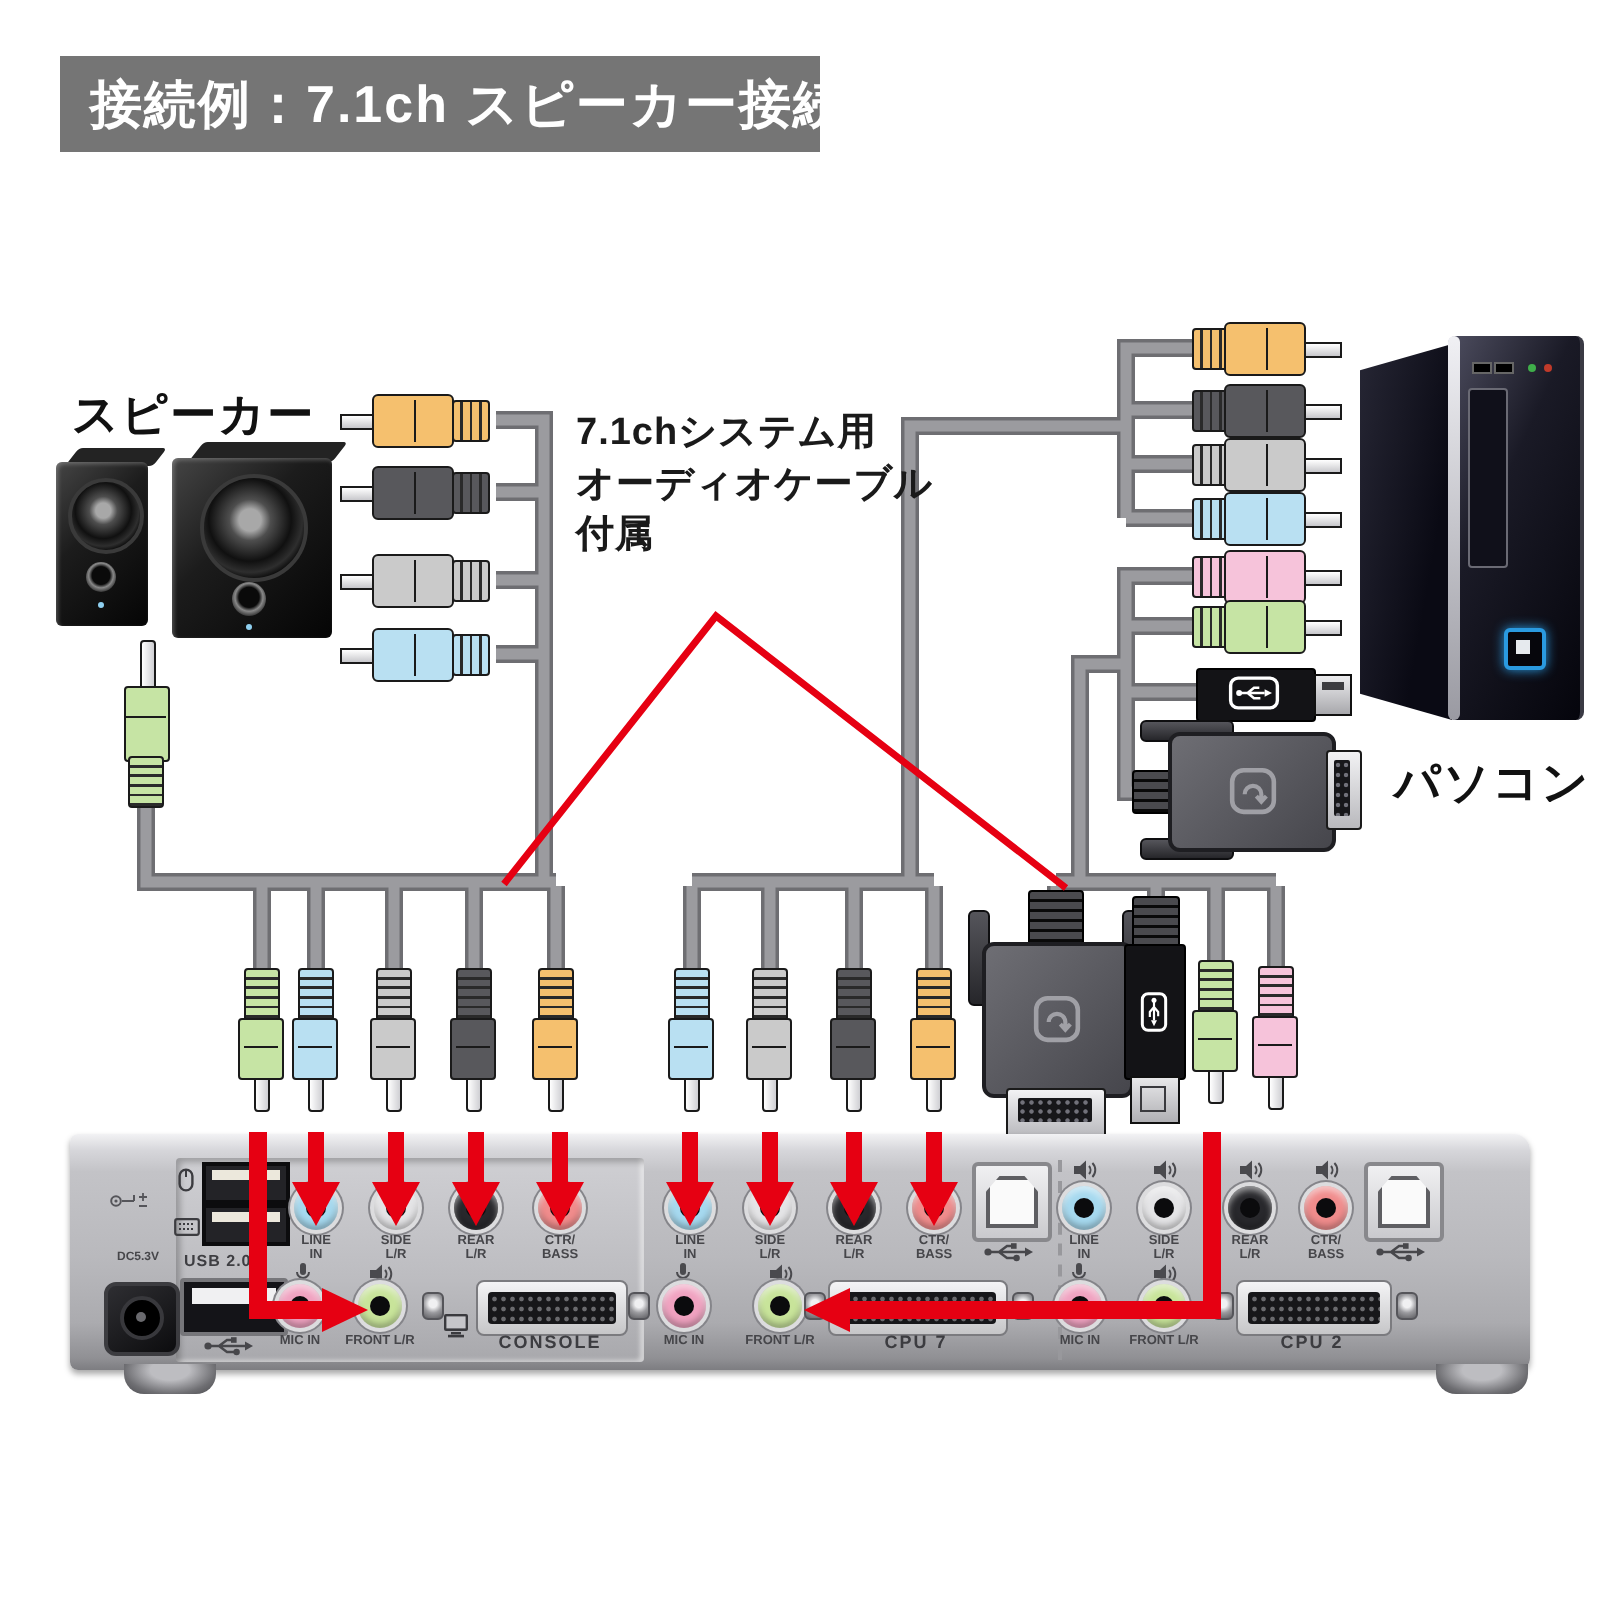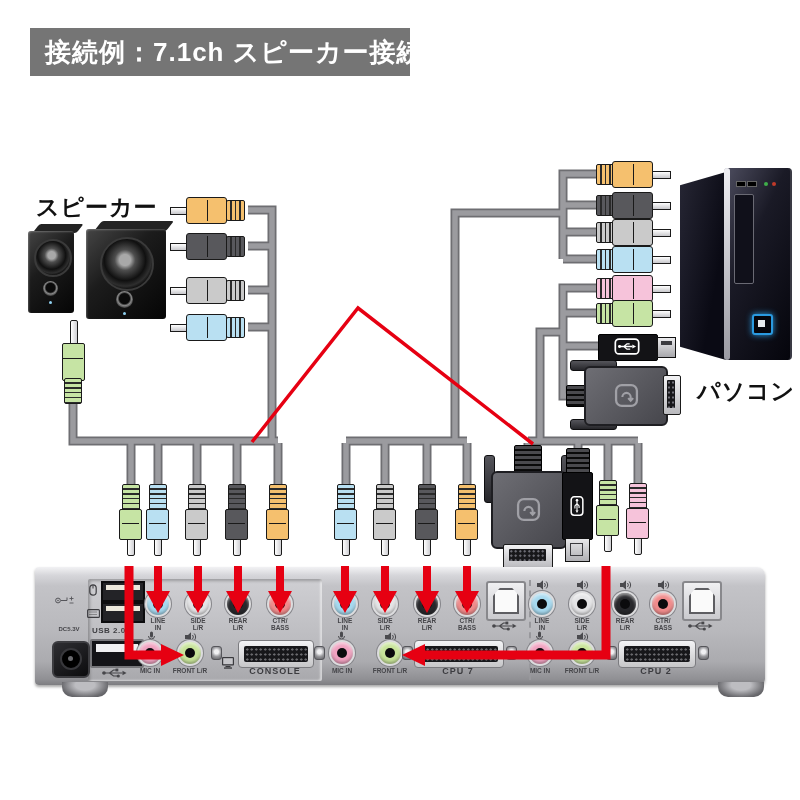--- a/index.html
+++ b/index.html
@@ -135,20 +135,23 @@
   <div class="abs tweet" style="left:15px;top:50px;width:15px;height:15px;"></div>
   <div class="abs led" style="left:21px;top:70px;"></div>
 </div>
 <div class="abs spktop" style="left:98px;top:221px;width:72px;height:10px;"></div>
 <div class="abs spkbox" style="left:86px;top:229px;width:80px;height:90px;">
   <div class="abs woofer" style="left:14px;top:8px;width:50px;height:50px;"></div>
   <div class="abs tweet" style="left:30px;top:62px;width:17px;height:17px;"></div>
   <div class="abs led" style="left:37px;top:83px;"></div>
 </div>
 
+<div class="abs" id="note">7.1chシステム用
+オーディオケーブル
+付属</div>
 
 <div class="abs" style="left:680px;top:168px;width:112px;height:194px;">
   <div class="abs" id="pcside" style="left:0;top:4px;width:46px;height:188px;"></div>
   <div class="abs" id="pcfront" style="left:44px;top:0;width:66px;height:192px;"></div>
   <div class="abs" id="pcbezel" style="left:44px;top:0;width:6px;height:192px;"></div>
   <div class="abs pcslot" style="left:56px;top:13px;width:8px;height:4px;"></div>
   <div class="abs pcslot" style="left:67px;top:13px;width:8px;height:4px;"></div>
   <div class="abs" style="left:84px;top:14px;width:4px;height:4px;border-radius:50%;background:#3fae4a;"></div>
   <div class="abs" style="left:92px;top:14px;width:4px;height:4px;border-radius:50%;background:#c03a2a;"></div>
   <div class="abs" id="pcdrive" style="left:54px;top:26px;width:18px;height:88px;"></div>

